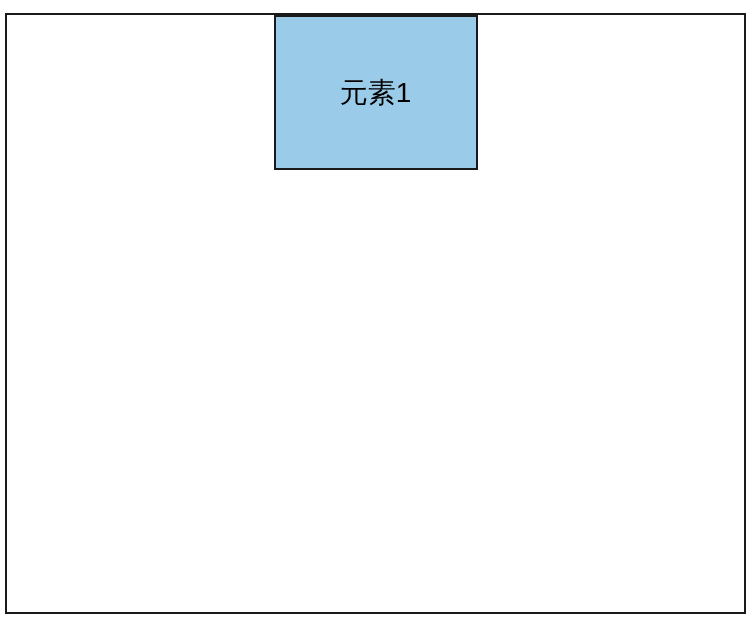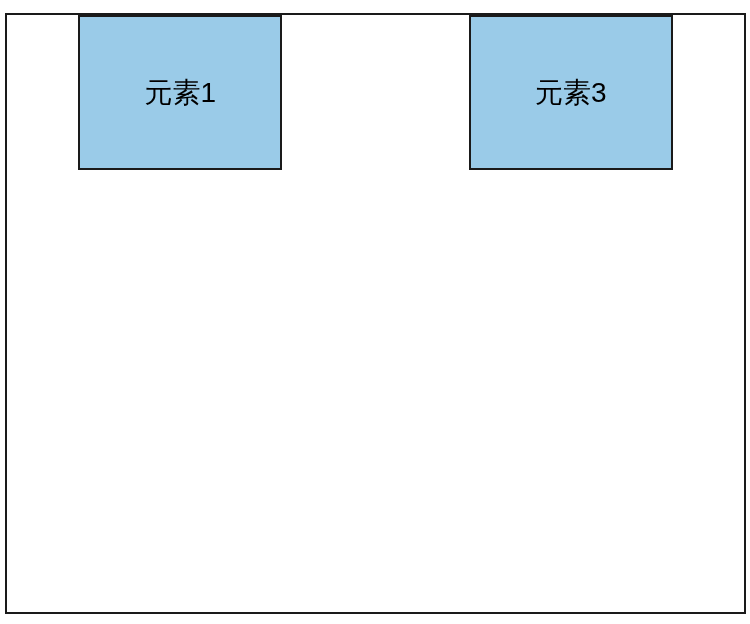--- a/index.html
+++ b/index.html
@@ -51,16 +51,13 @@
     white-space: nowrap;
   }
 </style>
 </head>
 <body>
 
 <div class="flex-container">
   <div class="flex-item">
     <span class="flex-item-label">元素1</span>
   </div>
-  <div class="flex-item">
-    <span class="flex-item-label">元素3</span>
-  </div>
 </div>
 
 </body></html>

